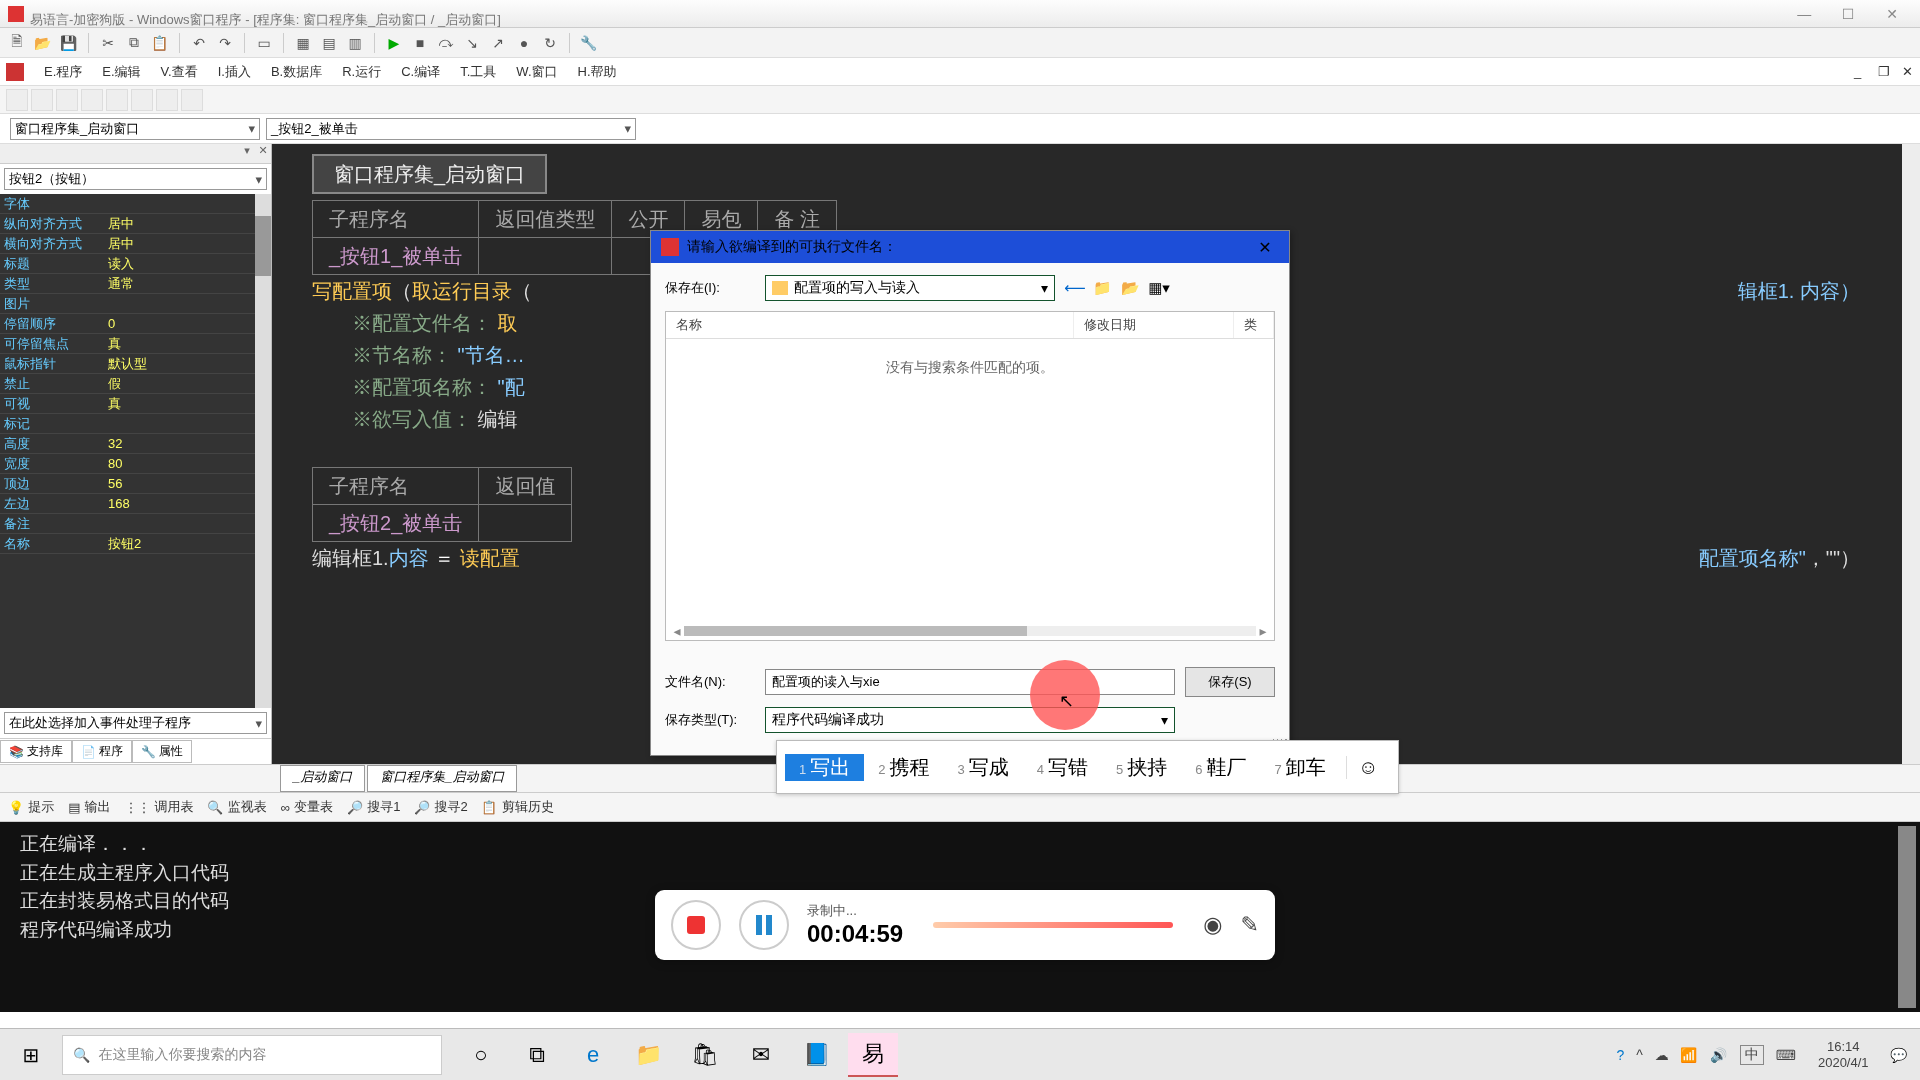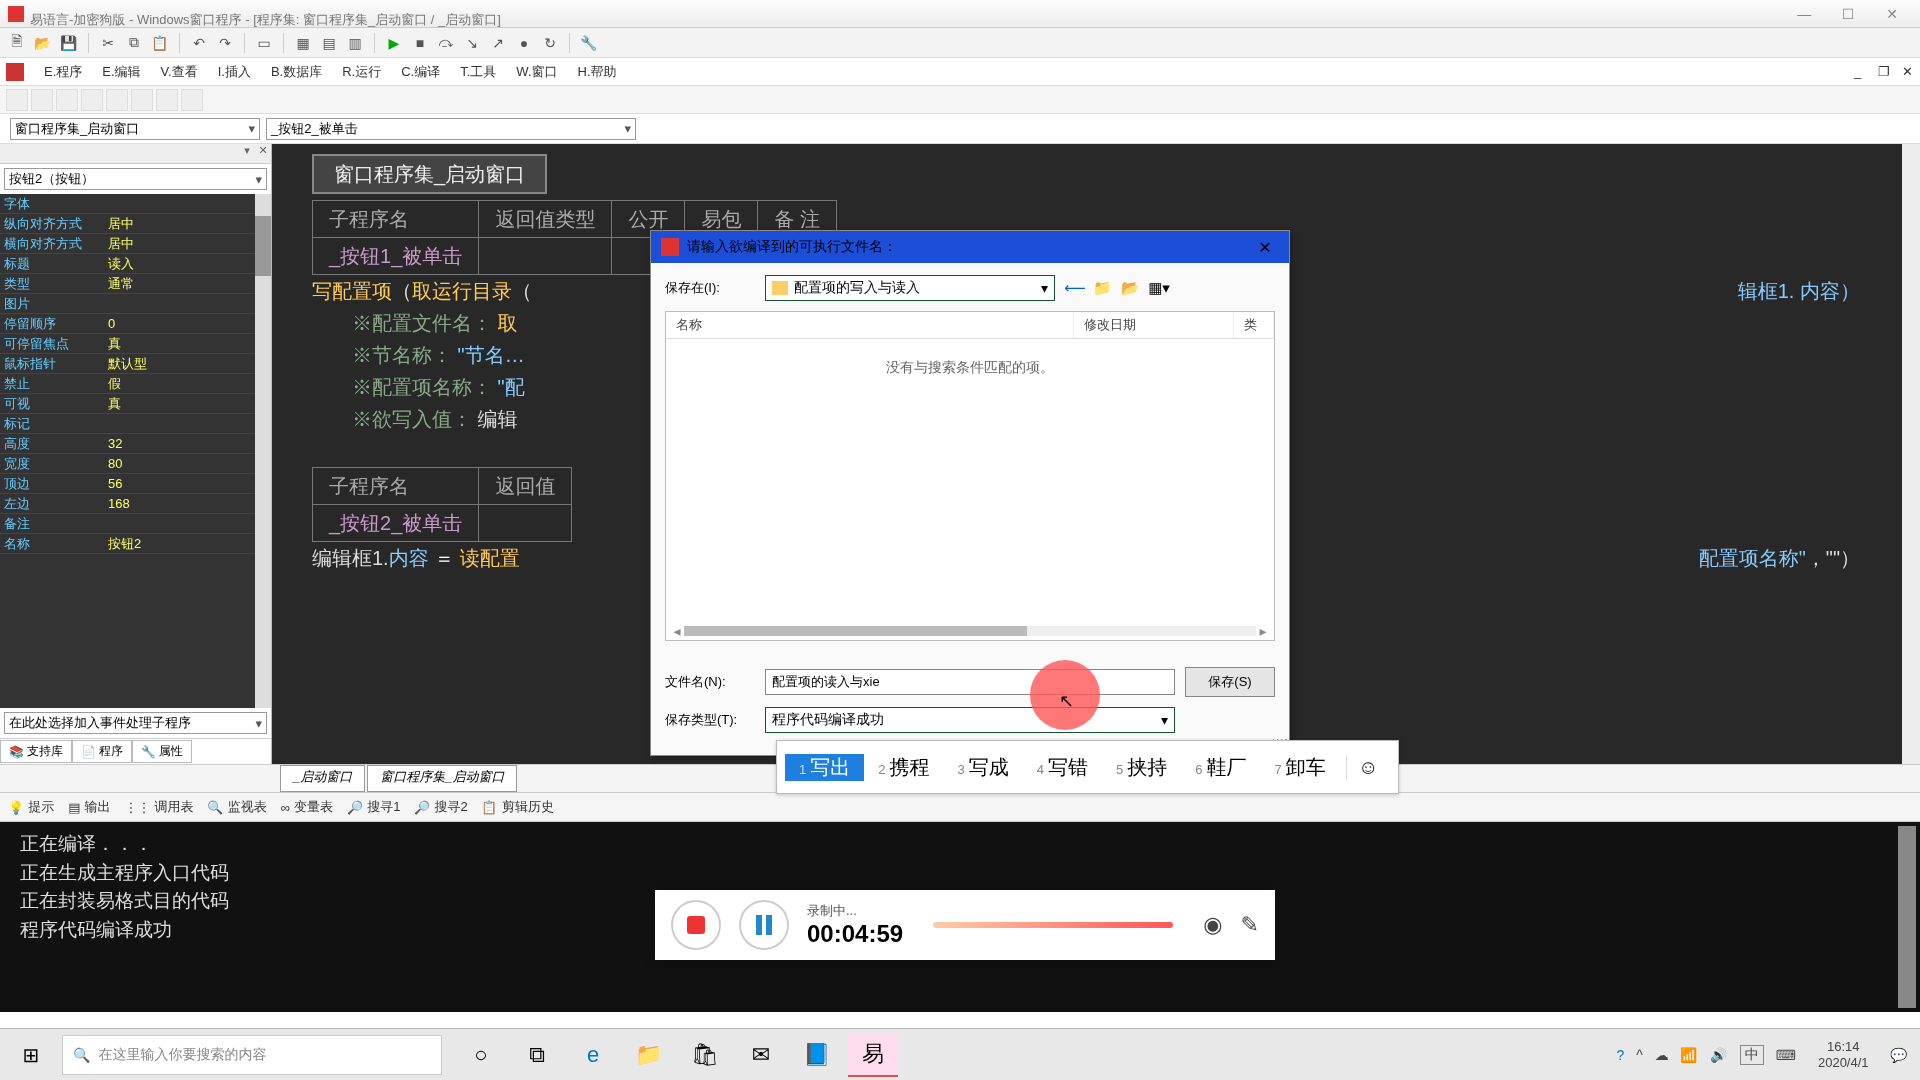--- a/index.html
+++ b/index.html
@@ -75,21 +75,21 @@
 .dialog .dbtn { width: 90px; height: 30px; border: 1px solid #888; background: #e5e5e5; font-size: 13px; }
 .dialog .resize { position: absolute; right: 2px; bottom: 2px; width: 14px; height: 14px; background: repeating-linear-gradient(135deg,#999,#999 1px,transparent 1px,transparent 3px); }
 
 .ime { position: absolute; left: 776px; top: 740px; height: 54px; background: #fff; border: 1px solid #bbb; display: flex; align-items: center; padding: 0 8px; box-shadow: 0 1px 4px rgba(0,0,0,.2); }
 .ime .cand { padding: 0 14px; font-size: 20px; display: flex; align-items: baseline; gap: 4px; }
 .ime .cand .n { font-size: 13px; color: #888; }
 .ime .cand.sel { background: #1e7fe0; color: #fff; }
 .ime .cand.sel .n { color: #cde; }
 .ime .smile { width: 44px; text-align: center; font-size: 20px; border-left: 1px solid #ddd; margin-left: 6px; }
 
-.recorder { position: absolute; left: 655px; top: 890px; width: 620px; height: 70px; background: #fff; border-radius: 0; box-shadow: 0 2px 10px rgba(0,0,0,.25); display: flex; align-items: center; padding: 0 16px; gap: 18px; }
+.recorder { position: absolute; left: 655px; top: 890px; width: 620px; height: 70px; background: #fff; border-radius: 9px; box-shadow: 0 2px 10px rgba(0,0,0,.25); display: flex; align-items: center; padding: 0 16px; gap: 18px; }
 .recorder .rbtn { width: 50px; height: 50px; border: 2px solid #ccc; border-radius: 50%; display: flex; align-items: center; justify-content: center; }
 .recorder .stopico { width: 18px; height: 18px; background: #e33; border-radius: 3px; }
 .recorder .pauseico { display: flex; gap: 4px; }
 .recorder .pauseico span { width: 6px; height: 20px; background: #28c; }
 .recorder .rtxt { display: flex; flex-direction: column; }
 .recorder .rtxt .lbl { font-size: 13px; color: #555; }
 .recorder .rtxt .time { font-size: 24px; font-weight: bold; }
 .recorder .vol { flex: 1; height: 6px; background: linear-gradient(to right,#fca,#f55); border-radius: 3px; margin: 0 12px; }
 .recorder .rico { font-size: 22px; color: #444; }
 

